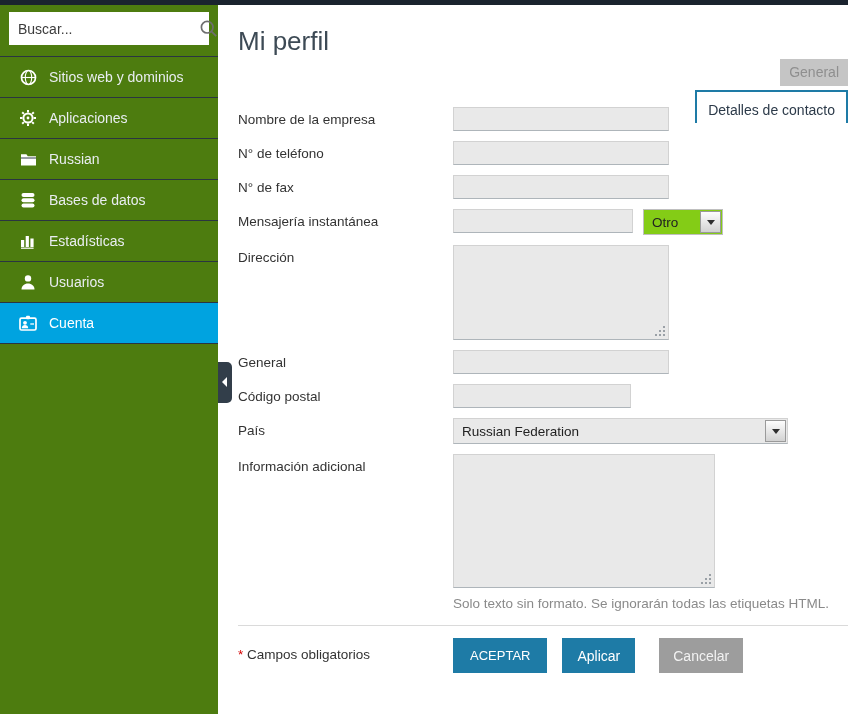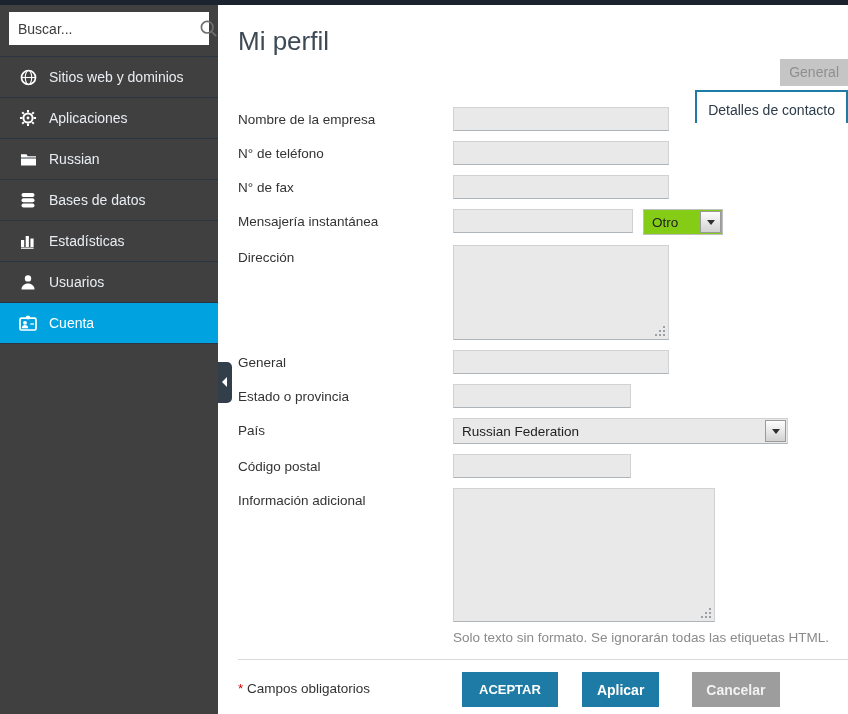--- a/index.html
+++ b/index.html
@@ -1,21 +1,21 @@
 <!DOCTYPE html>
 <html><head>
 <meta charset="utf-8">
 <style>
   * { margin:0; padding:0; box-sizing:border-box; }
   html,body { width:848px; height:714px; overflow:hidden; background:#fff;
               font-family:"Liberation Sans", sans-serif; }
   .top-strip { position:absolute; left:0; top:0; width:848px; height:5px; background:#1a232e; z-index:6; }
 
   
-  .sidebar { position:absolute; left:0; top:0; width:218px; height:714px; background:#404040; z-index:4; }
+  .sidebar { position:absolute; left:0; top:0; width:218px; height:714px; background:#4d7c0f; z-index:4; }
   .search-wrap { margin:12px 9px 11px 9px; background:#fff; height:33px;
                  display:flex; align-items:center; padding:0 9px; }
   .search-wrap input { flex:1; border:none; outline:none; font-size:14px; color:#333;
                        font-family:"Liberation Sans", sans-serif; background:transparent; }
   .search-wrap input::placeholder { color:#3c3c3c; opacity:1; }
   .search-icon { width:19px; height:19px; display:flex; }
 
   .menu { border-bottom:1px solid #2a3541; }
   .menu-item { height:41px; display:flex; align-items:center; padding-left:18px;
                border-top:1px solid #2a3541; color:#e9edf1; font-size:14px; cursor:pointer; }
@@ -64,24 +64,24 @@
   .sel-gray  { background:#e9e9e9; border:1px solid #d2d2d2; border-bottom-color:#aeb5ba; width:335px; }
   .arrow-btn { position:absolute; right:1px; top:1px; bottom:1px; width:21px;
                background:linear-gradient(#fdfdfd,#d2d2d2); border:1px solid #9a9a9a;
                display:flex; align-items:center; justify-content:center; }
   .arrow-btn::after { content:""; width:0; height:0; border:4px solid transparent;
                border-top:5px solid #2f2f2f; margin-top:5px; }
 
   .note { margin-left:215px; margin-top:8px; font-size:13.5px; color:#8a8a8a; }
 
   .footer-divider { margin-top:14px; border-top:1px solid #dadada; }
-  .footer { display:flex; margin-top:12px; align-items:flex-start;gap:9px; }
+  .footer { display:flex; margin-top:12px; align-items:flex-start; }
   .required { width:215px; font-size:13.5px; color:#333; padding-top:9px; flex:none; }
   .required .star { color:#d40000; }
-  .btn { height:35px; border:none; color:#fff; font-weight:700; cursor:pointer;
+  .btn { height:35px; border:none; color:#fff; font-weight:400; cursor:pointer;
          font-family:"Liberation Sans", sans-serif; }
   .btn-ok     { background:#1e7ba6; font-size:13px; padding:0 17px; margin-right:15px; }
   .btn-apply  { background:#1e7ba6; font-size:14px; padding:0 15px; margin-right:24px; }
   .btn-cancel { background:#9d9d9d; font-size:14px; padding:0 14px; color:#f2f2f2; }
 </style>
 </head>
 <body>
 
 <div class="top-strip"></div>
 
@@ -218,33 +218,29 @@
       <div class="tarea-wrap">
         <textarea class="tinput addr" style=""></textarea>
         <span class="grip"></span>
       </div>
     </div>
     <div class="row">
       <label>General</label>
       <input class="tinput w-std" type="text" value="" style="">
     </div>
     <div class="row">
-      <label>Estado o provincia</label>
+      <label>Código postal</label>
       <input class="tinput w-sm" type="text" value="" style="">
     </div>
     <div class="row">
       <label>País</label>
       <div class="selectbox sel-gray">
         <span>Russian Federation</span>
         <span class="arrow-btn"></span>
       </div>
-    </div>
-    <div class="row">
-      <label>Código postal</label>
-      <input class="tinput w-sm" type="text" value="" style="">
     </div>
     <div class="row" style="margin-bottom:0;">
       <label>Información adicional</label>
       <div class="tarea-wrap">
         <textarea class="tinput info" style=""></textarea>
         <span class="grip"></span>
       </div>
     </div>
     <div class="note">Solo texto sin formato. Se ignorarán todas las etiquetas HTML.</div>
 

